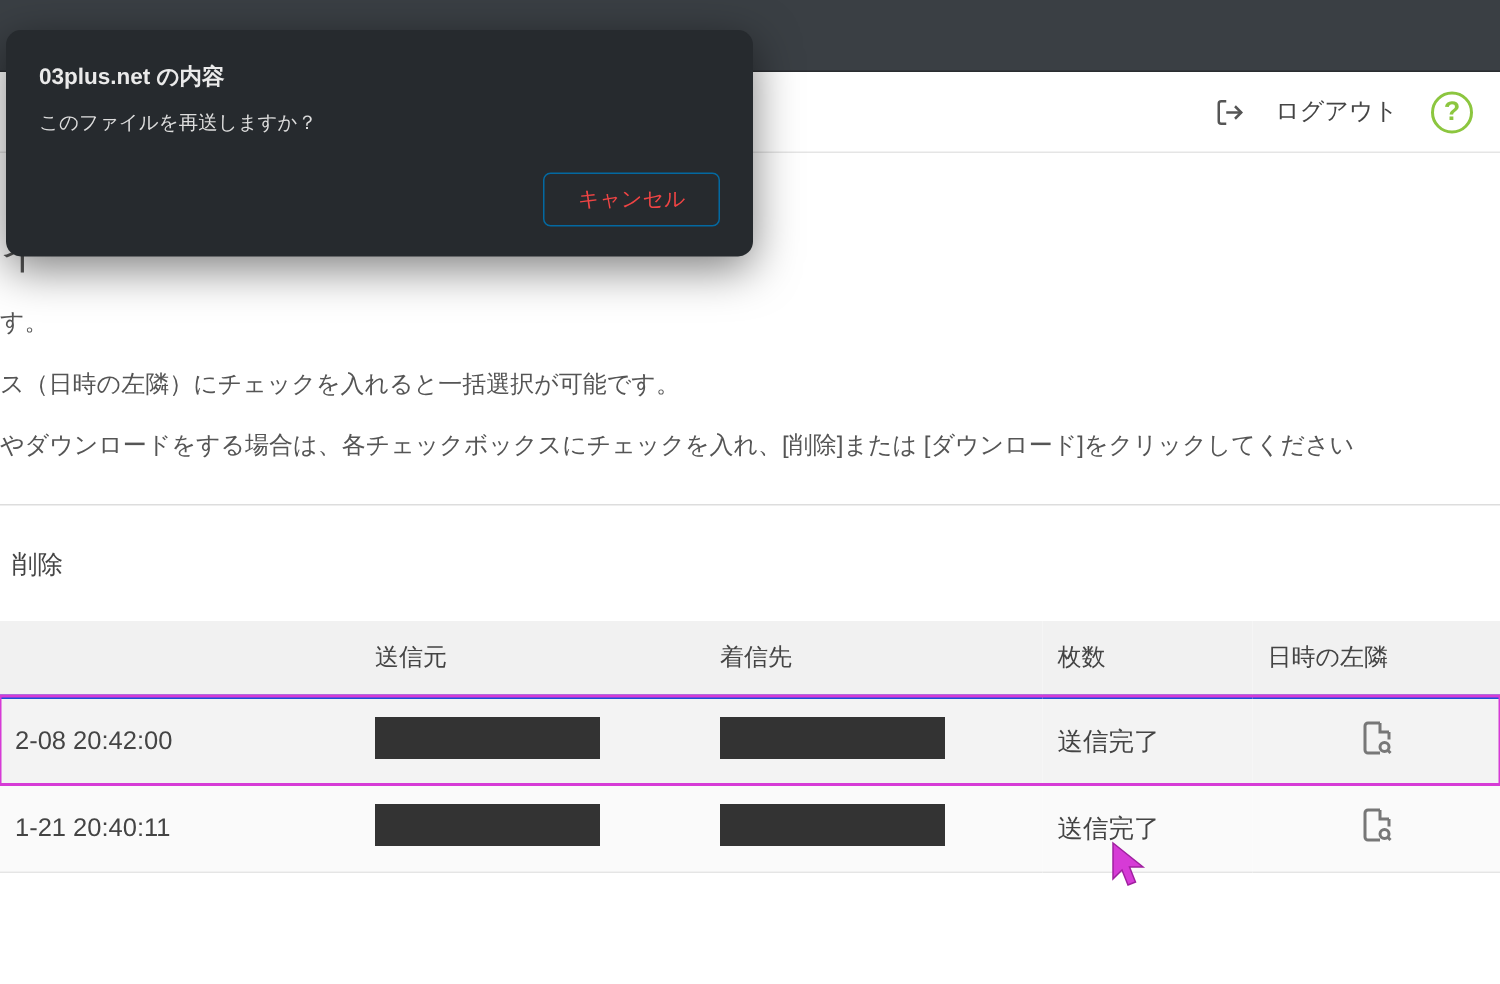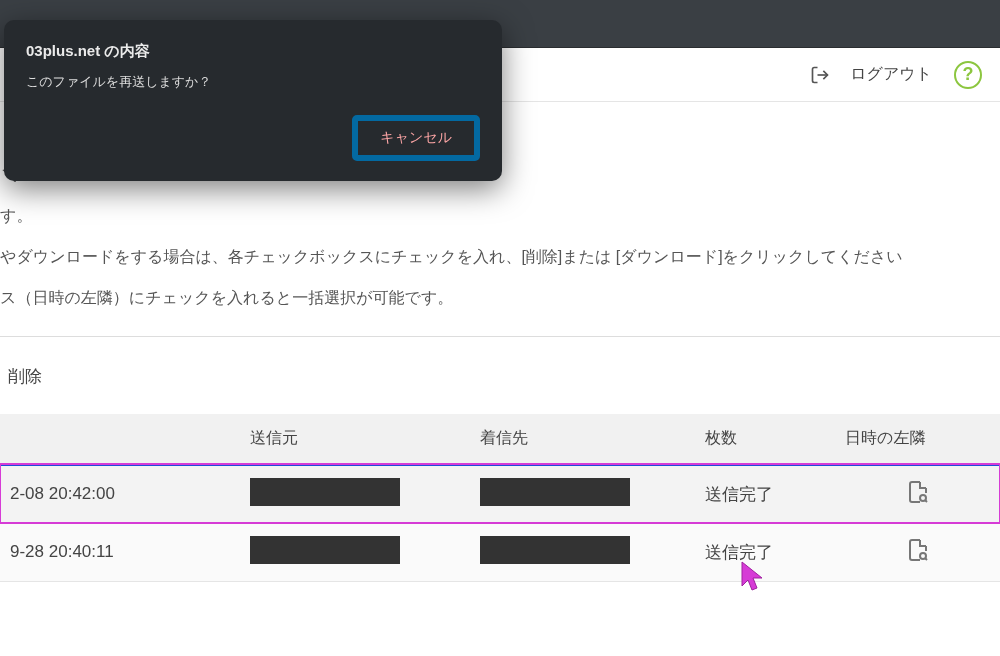--- a/index.html
+++ b/index.html
@@ -133,22 +133,22 @@
   }
   .btn {
     border-radius: 5px;
     font-size: 14px;
     padding: 8px 22px;
     cursor: pointer;
     border: none;
   }
   .btn-cancel {
     background: transparent;
-    border: 6px solid #0369a1;
-    color: #fca5a5;
+    border: 1px solid #0369a1;
+    color: #ef4444;
   }
   .btn-ok {
     background: #6ea8ff;
     color: #1a1a1a;
     font-weight: 600;
     padding: 8px 30px;
   }
 
   
   .cursor-overlay {
@@ -174,22 +174,22 @@
     <span>ログアウト</span>
   </div>
   <div class="help-circle">
     <span>?</span>
   </div>
 </div>
 
 <div class="page-body">
   <div class="page-title-frag">イ</div>
   <div class="desc-line">す。</div>
+  <div class="desc-line">ス（日時の左隣）にチェックを入れると一括選択が可能です。</div>
   <div class="desc-line">やダウンロードをする場合は、各チェックボックスにチェックを入れ、[削除]または [ダウンロード]をクリックしてください</div>
-  <div class="desc-line">ス（日時の左隣）にチェックを入れると一括選択が可能です。</div>
 
   <hr class="thin-divider">
 
   <div class="delete-label">削除</div>
 
   <table class="tbl">
     <thead>
       <tr>
         <th style="width:240px"></th>
         <th style="width:230px">送信元</th>
@@ -208,21 +208,21 @@
           <svg class="preview-icon" viewBox="0 0 24 24" fill="none" stroke="currentColor" stroke-width="2">
             <path d="M14 2H6a2 2 0 0 0-2 2v16a2 2 0 0 0 2 2h8"></path>
             <polyline points="14 2 14 8 20 8"></polyline>
             <path d="M20 8v5"></path>
             <circle cx="17" cy="18" r="3"></circle>
             <line x1="21" y1="22" x2="19.5" y2="20.5"></line>
           </svg>
         </td>
       </tr>
       <tr>
-        <td>9-28 20:40:11</td>
+        <td>1-21 20:40:11</td>
         <td><span class="redact"></span></td>
         <td><span class="redact"></span></td>
         <td>送信完了</td>
         <td style="text-align:center">
           <svg class="preview-icon" viewBox="0 0 24 24" fill="none" stroke="currentColor" stroke-width="2">
             <path d="M14 2H6a2 2 0 0 0-2 2v16a2 2 0 0 0 2 2h8"></path>
             <polyline points="14 2 14 8 20 8"></polyline>
             <path d="M20 8v5"></path>
             <circle cx="17" cy="18" r="3"></circle>
             <line x1="21" y1="22" x2="19.5" y2="20.5"></line>

